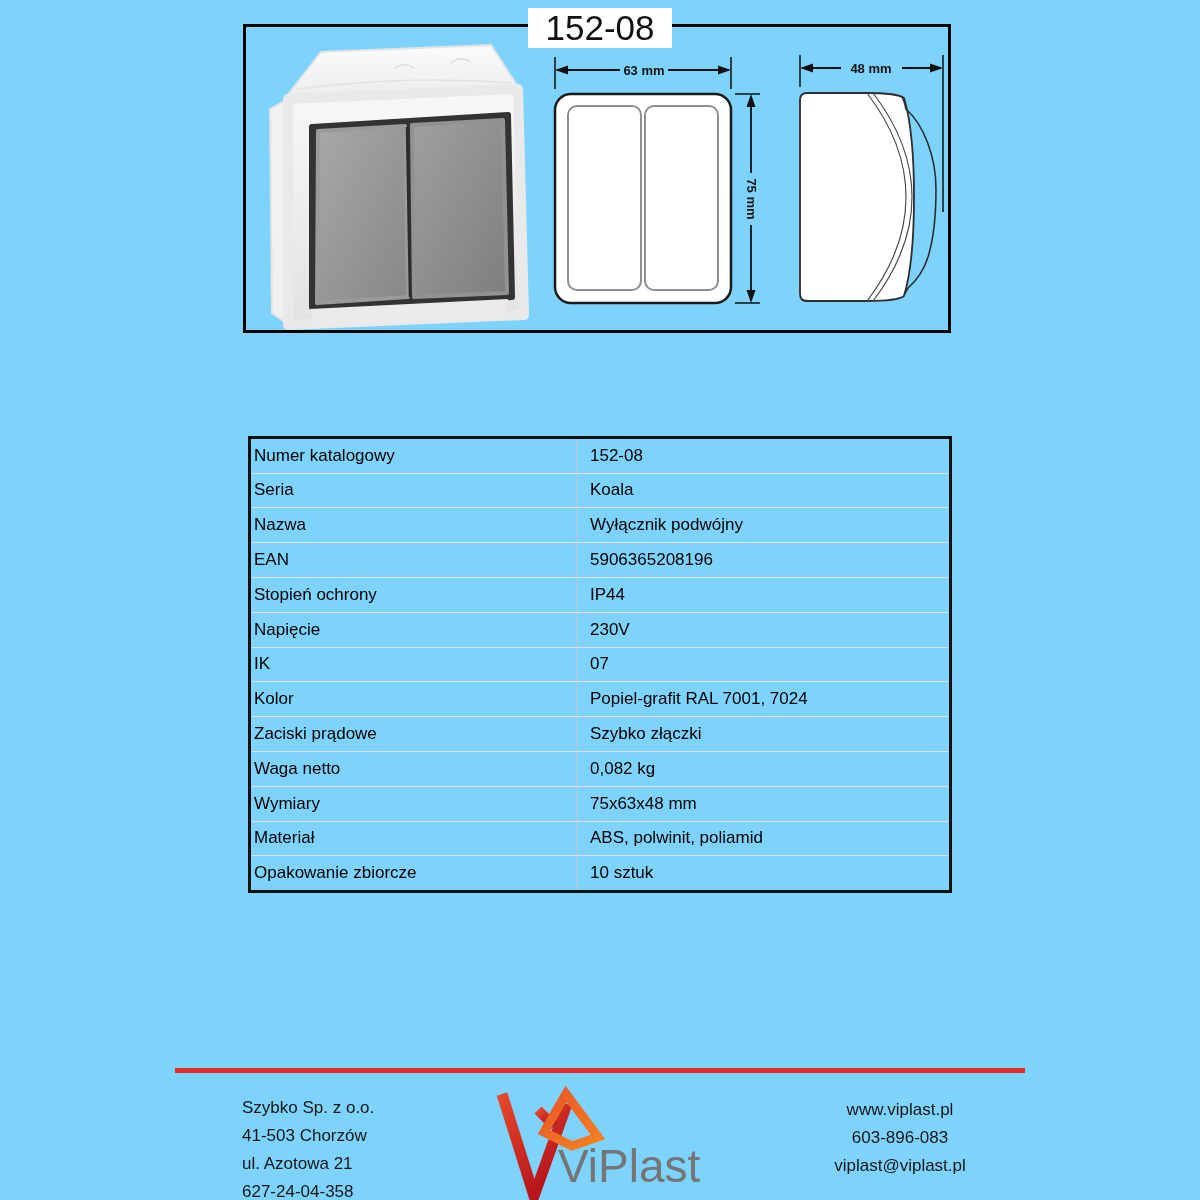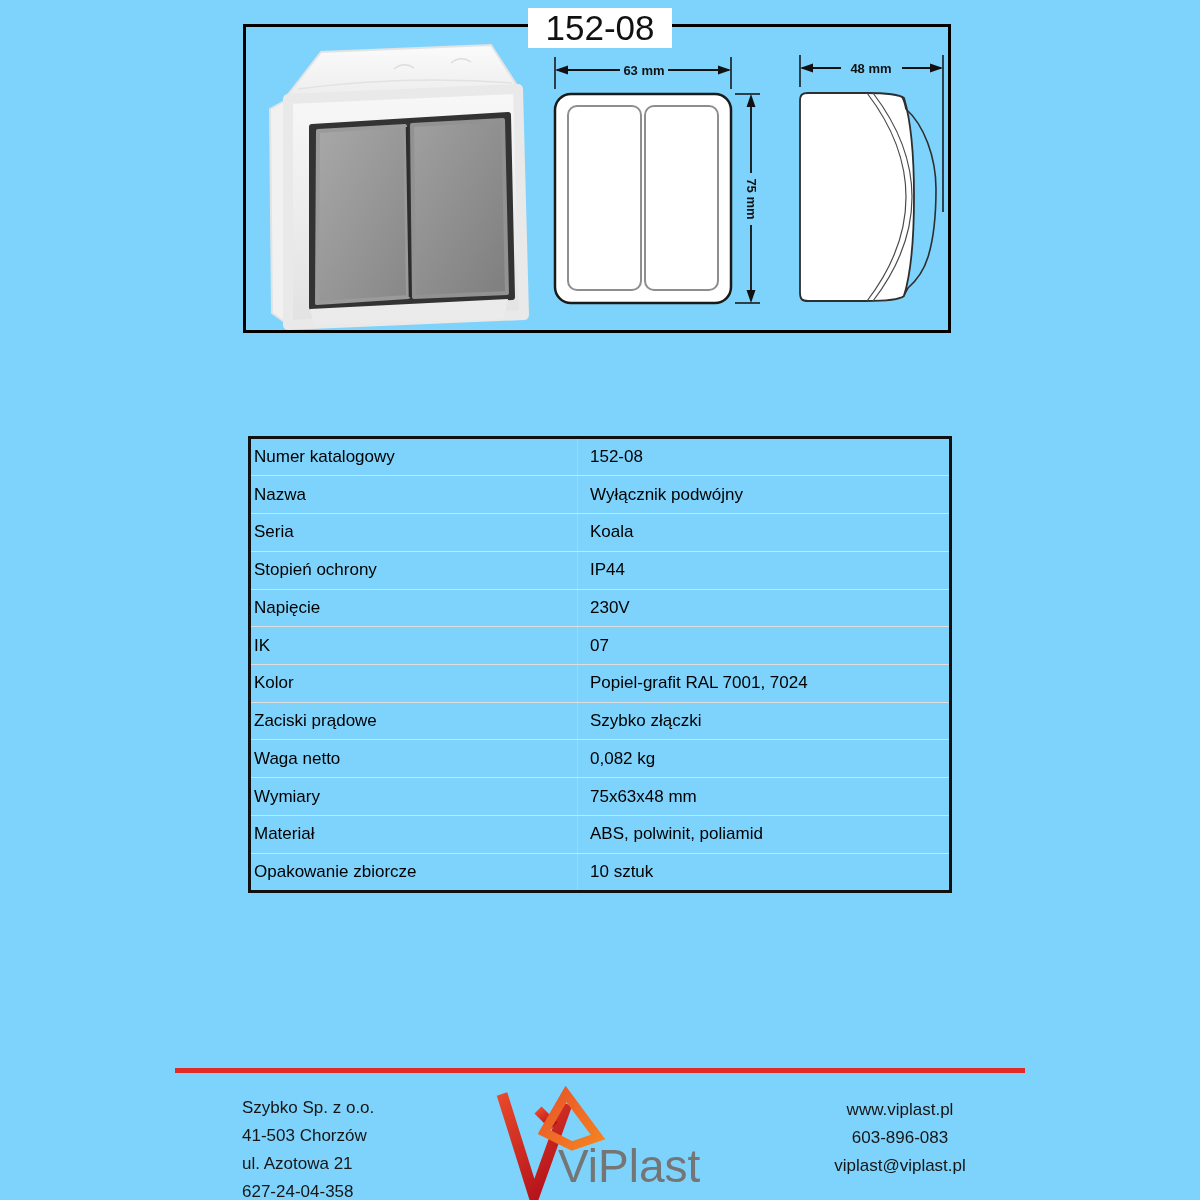--- a/index.html
+++ b/index.html
@@ -123,26 +123,30 @@
 
   <div class="spec-table-wrap">
     <table class="spec">
       <tbody>
 
       <tr>
           <td class="label-cell">Numer katalogowy</td>
           <td class="value-cell">152-08</td>
         </tr>
           <tr>
+          <td class="label-cell">Seria</td>
+          <td class="value-cell">Koala</td>
+        </tr>
+          <tr>
           <td class="label-cell">Nazwa</td>
           <td class="value-cell">Wyłącznik podwójny</td>
         </tr>
           <tr>
-          <td class="label-cell">Seria</td>
-          <td class="value-cell">Koala</td>
+          <td class="label-cell">EAN</td>
+          <td class="value-cell">5906365208196</td>
         </tr>
           <tr>
           <td class="label-cell">Stopień ochrony</td>
           <td class="value-cell">IP44</td>
         </tr>
           <tr>
           <td class="label-cell">Napięcie</td>
           <td class="value-cell">230V</td>
         </tr>
           <tr>

